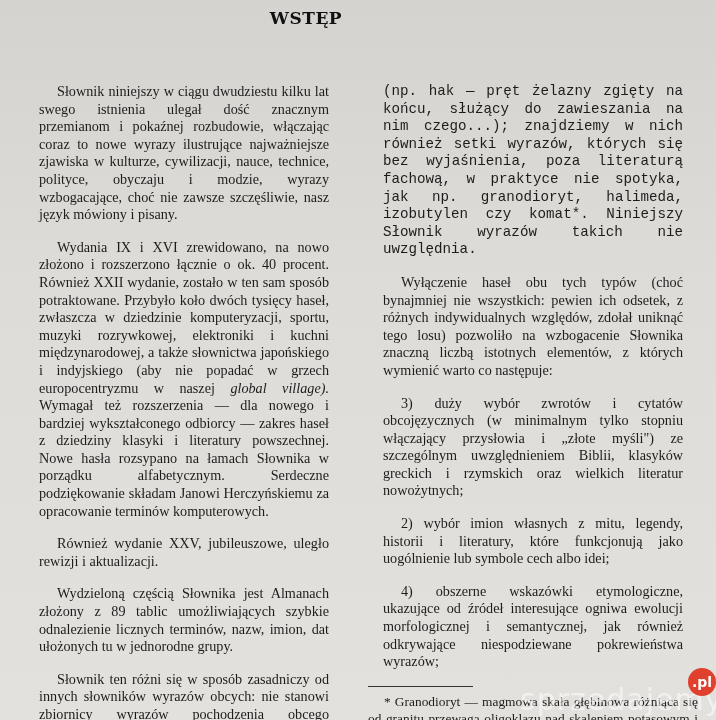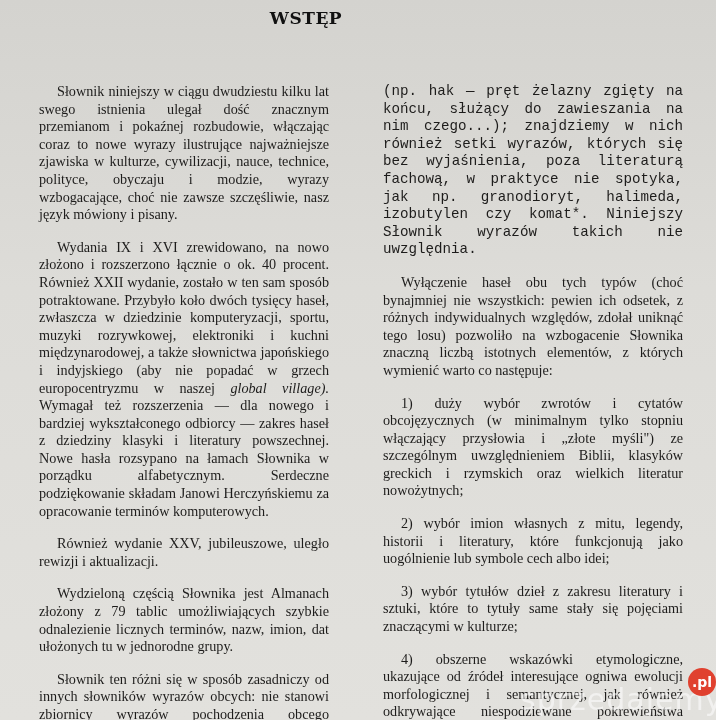--- a/index.html
+++ b/index.html
@@ -54,35 +54,34 @@
 <body>
 
 <div class="page">
 
   <div class="title">WSTĘP</div>
 
   <div class="col col-left">
     <p>Słownik niniejszy w ciągu dwudziestu kilku lat swego istnienia ulegał dość znacznym przemianom i pokaźnej rozbudowie, włączając coraz to nowe wyrazy ilustrujące najważniejsze zjawiska w kulturze, cywilizacji, nauce, technice, polityce, obyczaju i modzie, wyrazy wzbogacające, choć nie zawsze szczęśliwie, nasz język mówiony i pisany.</p>
     <p><span>Wydania IX i XVI zrewidowano, na nowo złożono i rozszerzono łącznie o ok. 40 procent. Również XXII wydanie, zostało w ten sam sposób potraktowane. Przybyło koło dwóch tysięcy haseł, zwłaszcza w dziedzinie komputeryzacji, sportu, muzyki rozrywkowej, elektroniki i kuchni międzynarodowej, a także słownictwa japońskiego i indyjskiego (aby nie popadać w grzech europocentryzmu w naszej </span><em>global village).</em><span> Wymagał też rozszerzenia — dla nowego i bardziej wykształconego odbiorcy — zakres haseł z dziedziny klasyki i literatury powszechnej. Nowe hasła rozsypano na łamach Słownika w porządku alfabetycznym. Serdeczne podziękowanie składam Janowi Herczyńskiemu za opracowanie terminów komputerowych.</span></p>
     <p>Również wydanie XXV, jubileuszowe, uległo rewizji i aktualizacji.</p>
-    <p>Wydzieloną częścią Słownika jest Almanach złożony z 79 tablic umożliwiających szybkie odnalezienie licznych terminów, nazw, imion, dat ułożonych tu w jednorodne grupy.</p>
+    <p>Wydzieloną częścią Słownika jest Almanach złożony z 89 tablic umożliwiających szybkie odnalezienie licznych terminów, nazw, imion, dat ułożonych tu w jednorodne grupy.</p>
     <p>Słownik ten różni się w sposób zasadniczy od innych słowników wyrazów obcych: nie stanowi zbiornicy wyrazów pochodzenia obcego zgromadzonych w celu uzyskania kolekcji niemal kompletnej, przeciwnie, dokonuje starannego doboru haseł wedle ich przewidywanej użyteczności praktycznej. Uważając za niezmiernie mało prawdopodobne, aby ktokolwiek trudził się szukaniem w Słowniku objaśnień takich wyrazów, jak np.:</p>
     <div class="wordlist">
       <span>biurko, poczta, ług, łubin, bibuła, makaron, papier,</span>
 
     </div>
 
   </div>
 
   <div class="col col-right">
     <p class="noindent">(np. hak — pręt żelazny zgięty na końcu, służący do zawieszania na nim czego...); znajdziemy w nich również setki wyrazów, których się bez wyjaśnienia, poza literaturą fachową, w praktyce nie spotyka, jak np. granodioryt, halimeda, izobutylen czy komat*. Niniejszy Słownik wyrazów takich nie uwzględnia.</p>
     <p>Wyłączenie haseł obu tych typów (choć bynajmniej nie wszystkich: pewien ich odsetek, z różnych indywidualnych względów, zdołał uniknąć tego losu) pozwoliło na wzbogacenie Słownika znaczną liczbą istotnych elementów, z których wymienić warto co następuje:</p>
-    <p>1) duży wybór zwrotów i cytatów obcojęzycznych (w minimalnym tylko stopniu włączający przysłowia i „złote myśli") ze szczególnym uwzględnieniem Biblii, klasyków greckich i rzymskich oraz wielkich literatur nowożytnych;</p>
+    <p>3) duży wybór zwrotów i cytatów obcojęzycznych (w minimalnym tylko stopniu włączający przysłowia i „złote myśli") ze szczególnym uwzględnieniem Biblii, klasyków greckich i rzymskich oraz wielkich literatur nowożytnych;</p>
     <p>2) wybór imion własnych z mitu, legendy, historii i literatury, które funkcjonują jako uogólnienie lub symbole cech albo idei;</p>
-    <p>3) wybór tytułów dzieł z zakresu literatury i sztuki, które to tytuły same stały się pojęciami znaczącymi w kulturze;</p>
     <p>4) obszerne wskazówki etymologiczne, ukazujące od źródeł interesujące ogniwa ewolucji morfologicznej i semantycznej, jak również odkrywające niespodziewane pokrewieństwa wyrazów;</p>
     <div class="fn-rule"></div>
     <div class="footnote">
       <p>* Granodioryt — magmowa skała głębinowa różniąca się od granitu przewagą oligoklazu nad skaleniem potasowym i często obecnością amfibolu. Halimeda — glon z rzędu komórczakowatych, typu zielenic, o silnie zwapniałych plechach. Izobutylen — odmiana izomeryczna butylenu, z której otrzymuje się poliizobutylen, izooktan i kauczuk butylowy. Komat — niepozorna różnica wysokości między dwoma dźwiękami pozornie tej samej wysokości.</p>
     </div>
   </div>
 
   <div class="watermark">
     <span class="wm-text">sprzedajemy</span>
     <span class="wm-badge">.pl</span>

